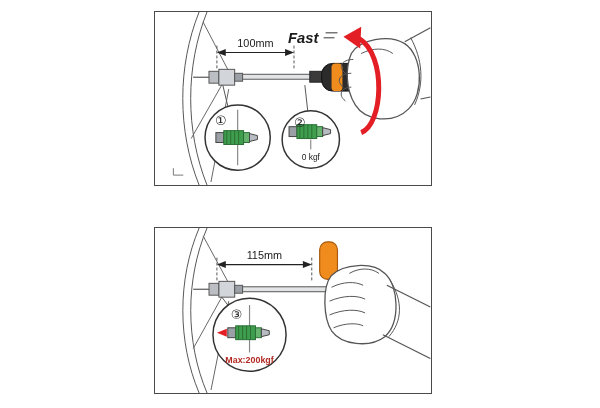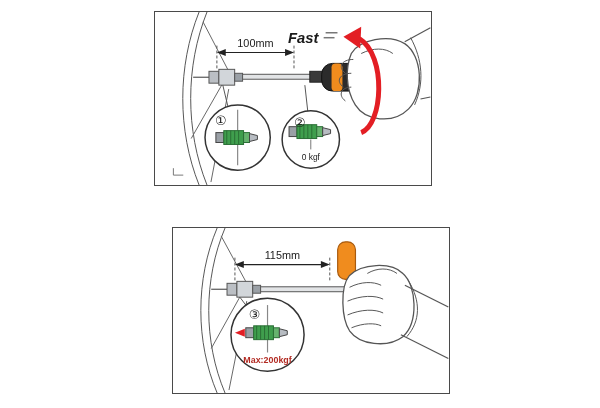--- a/index.html
+++ b/index.html
@@ -1,19 +1,19 @@
 <!DOCTYPE html>
 <html><head>
 <meta charset="utf-8">
 <style>
   html,body{margin:0;padding:0;background:#ffffff;}
   #page{position:relative;width:600px;height:408px;background:#ffffff;font-family:"Liberation Sans",sans-serif;overflow:hidden;}
   .panel{position:absolute;background:#ffffff;border:1.5px solid #4a4a4a;box-sizing:border-box;}
   #panel-top{left:154px;top:11px;width:278px;height:175px;}
-  #panel-bottom{left:154px;top:227px;width:278px;height:167px;margin-left:18px;}
+  #panel-bottom{left:154px;top:227px;width:278px;height:167px;}
   .panel svg{display:block;width:100%;height:100%;}
   text{font-family:"Liberation Sans",sans-serif;fill:#1a1a1a;}
   .dim-text{font-size:11px;}
   .fast-text{font-size:15px;font-weight:bold;font-style:italic;}
   .badge-text{font-family:"DejaVu Sans",sans-serif;font-size:13px;}
   .small-val{font-size:8.5px;}
   .max-val{font-size:9px;fill:#b22a22;font-weight:bold;}
   .outline{stroke:#555;fill:none;stroke-width:1;}
 </style>
 </head>

